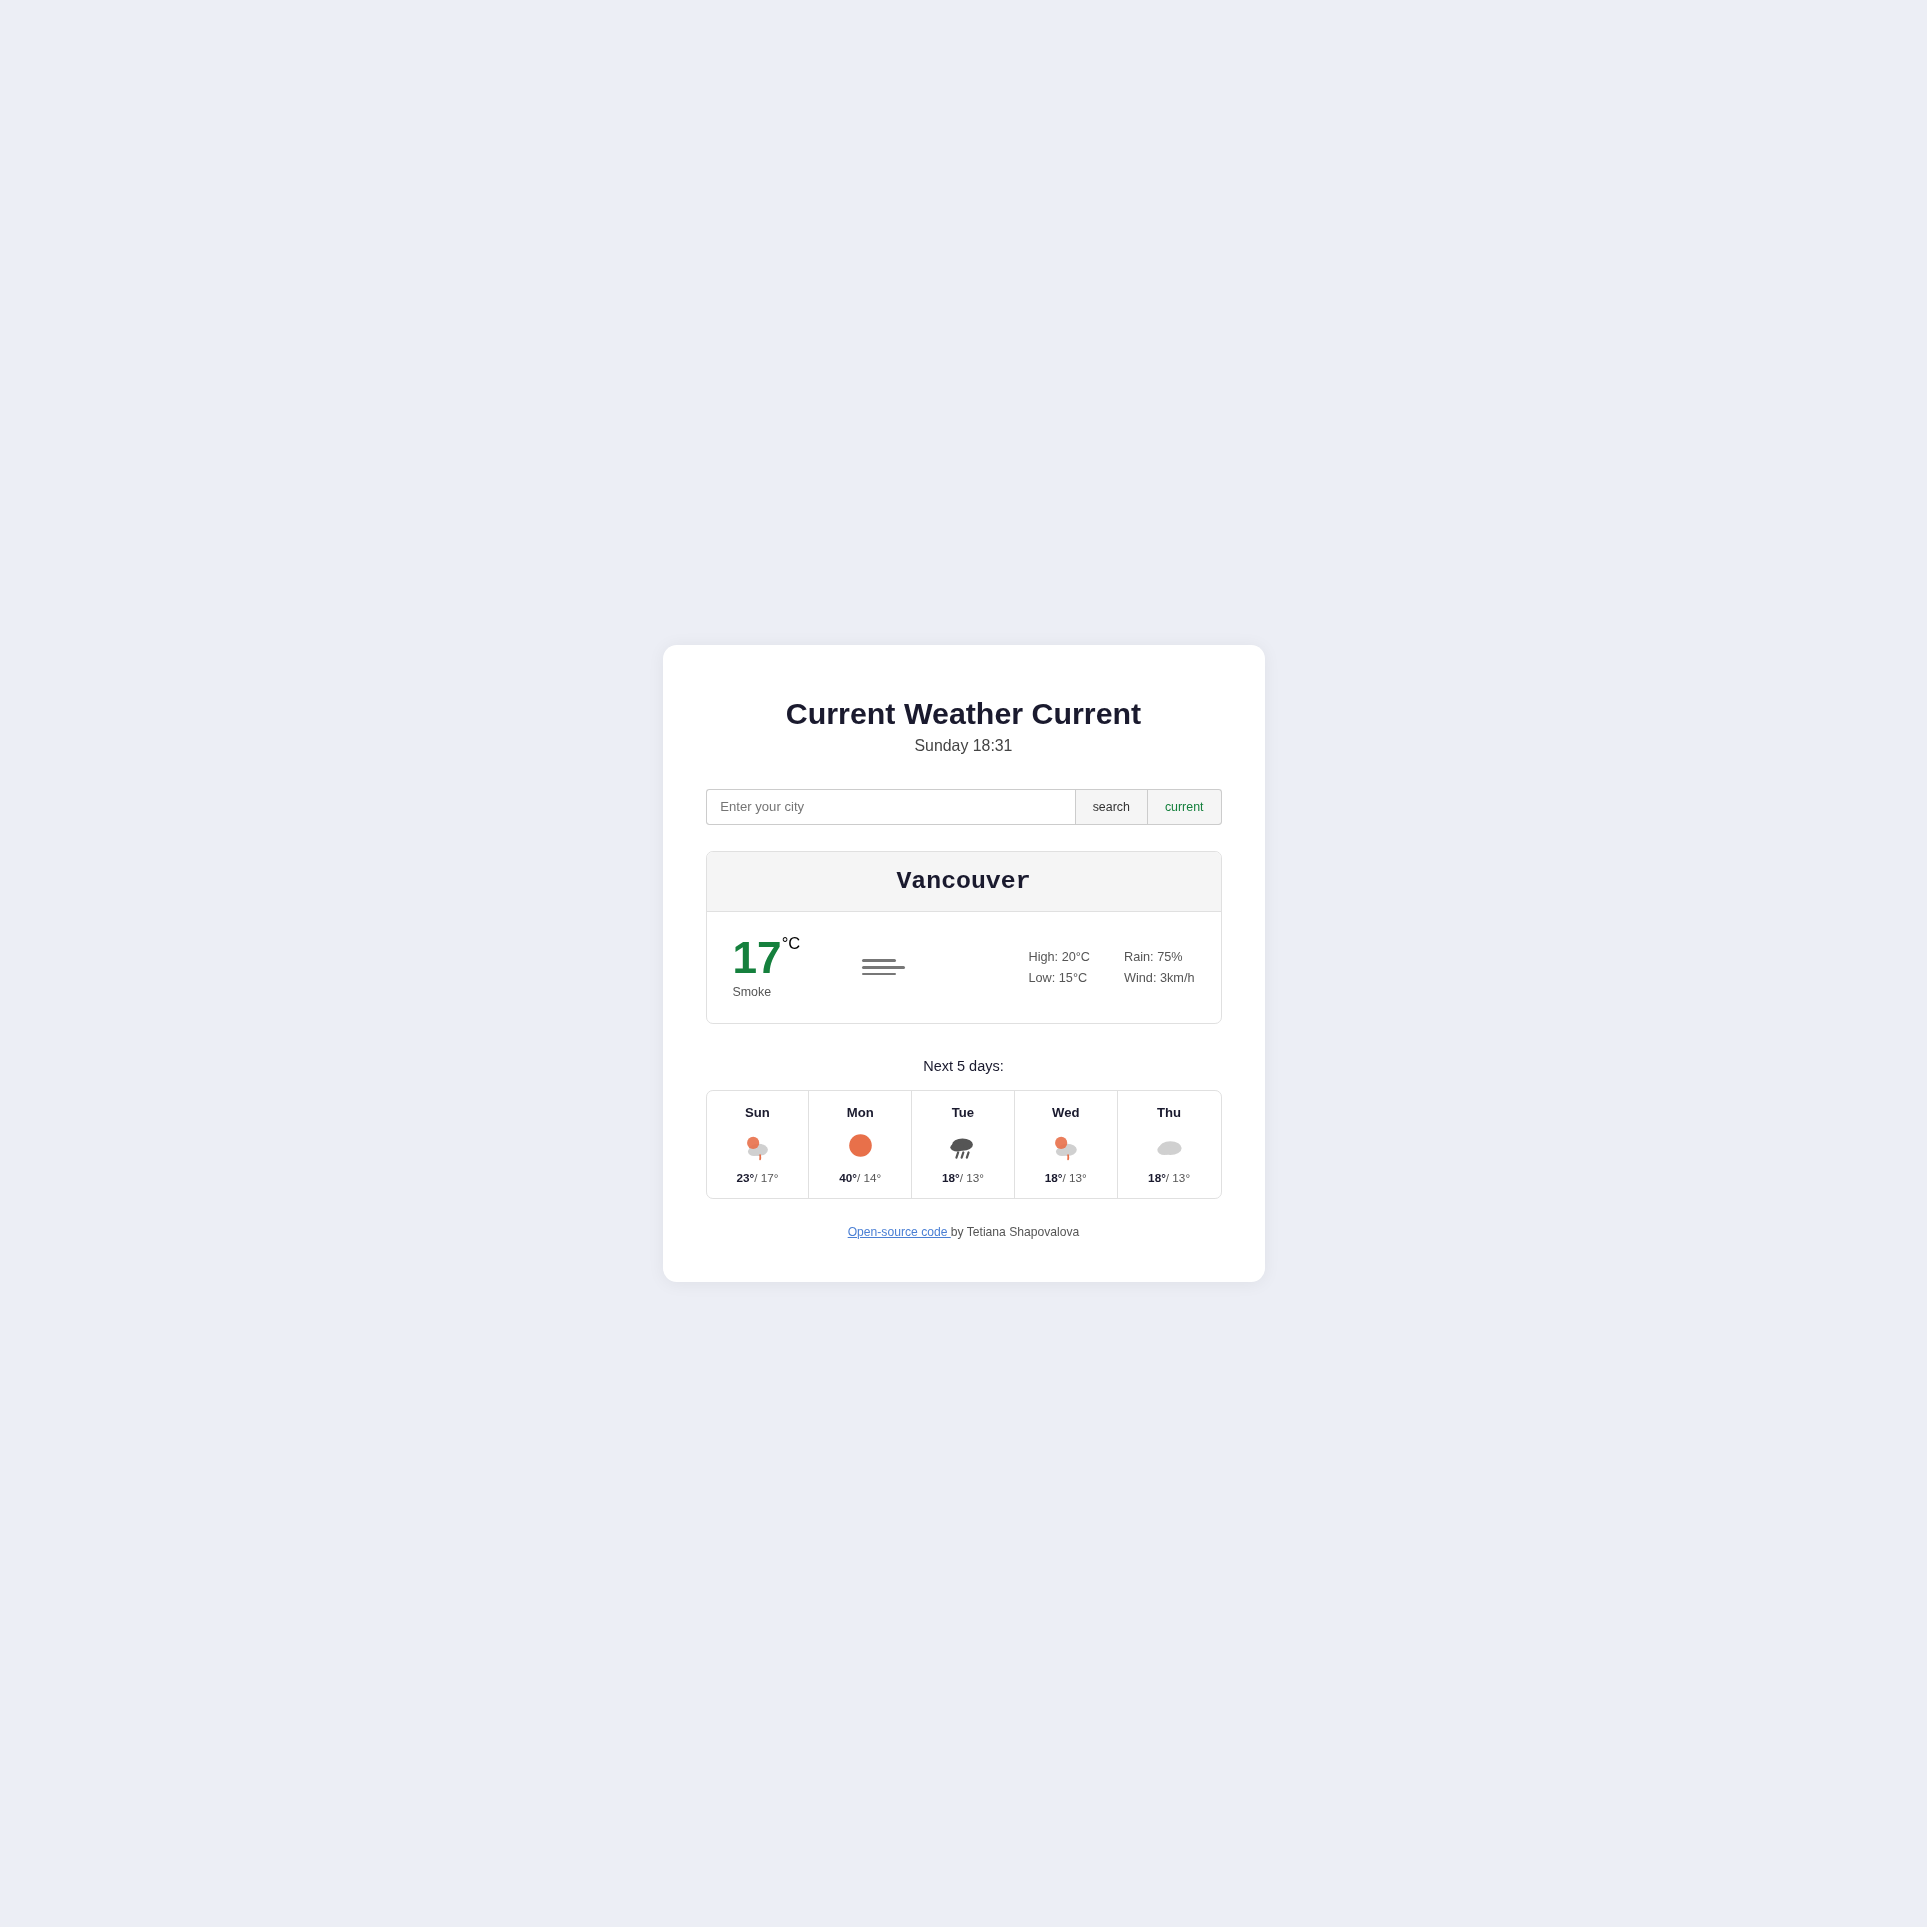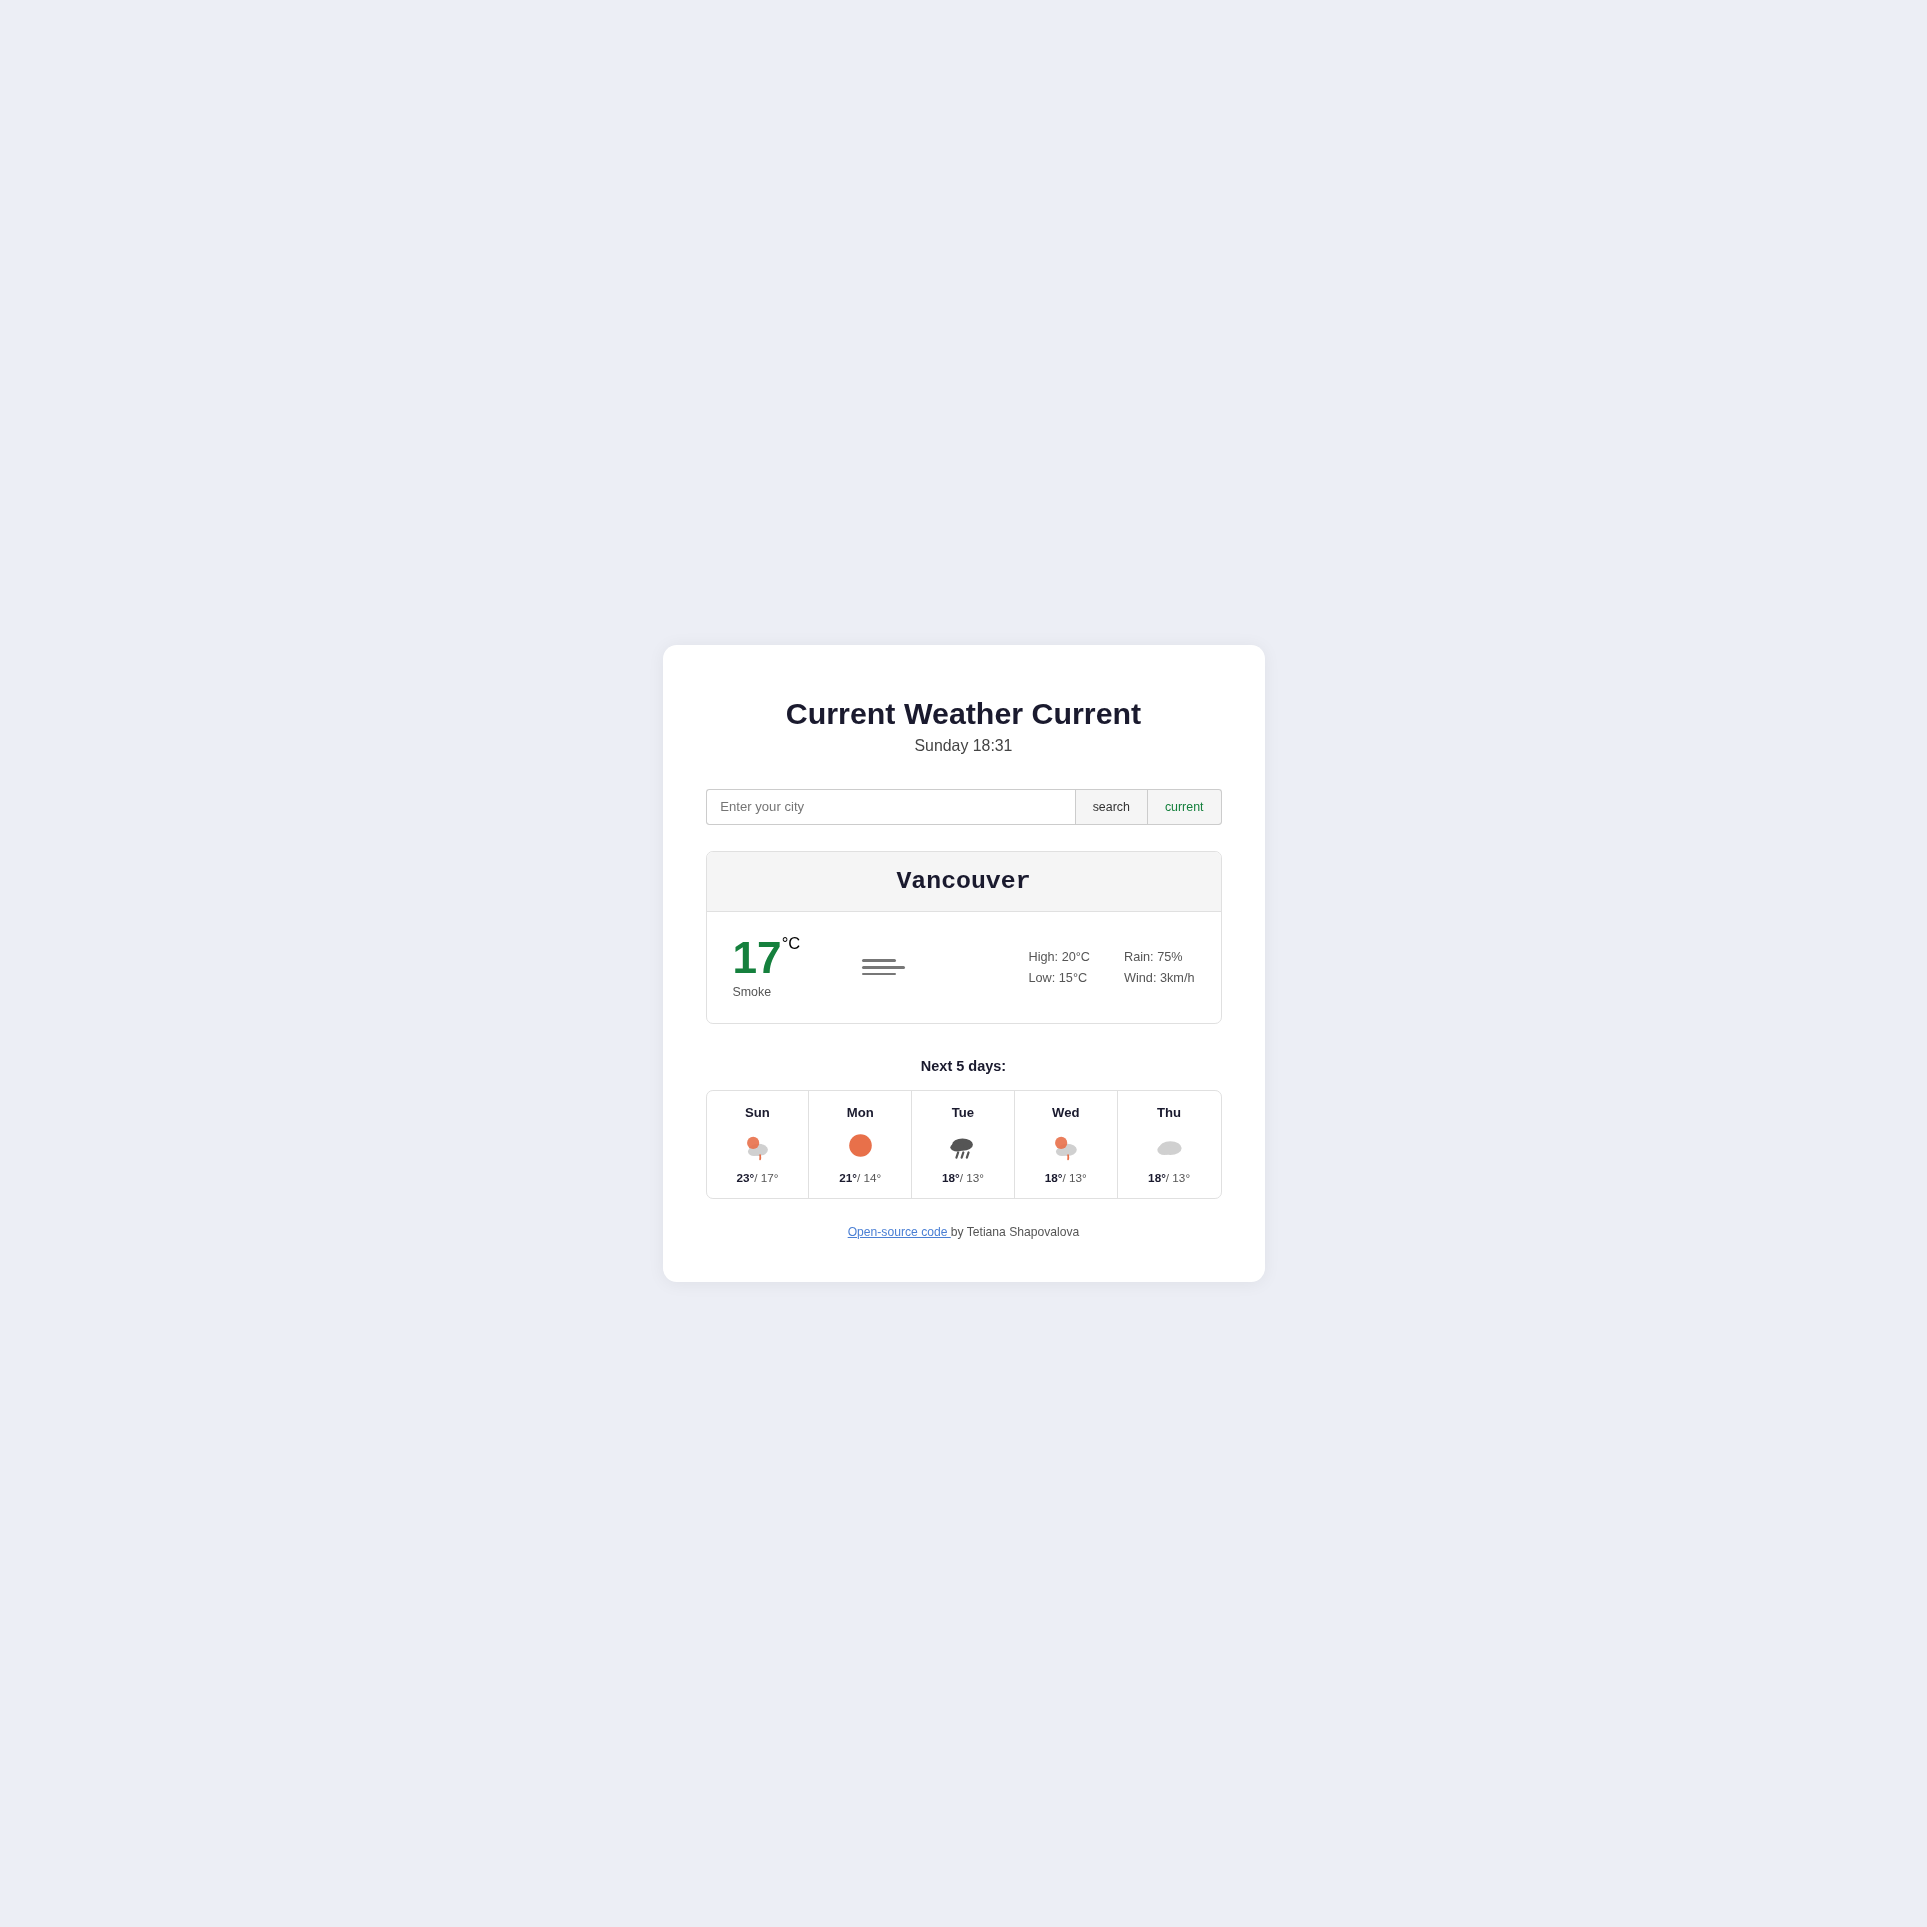--- a/index.html
+++ b/index.html
@@ -171,21 +171,21 @@
       color: #555;
     }
 
     .forecast-section {
       margin-bottom: 26px;
     }
 
     .forecast-title {
       text-align: center;
       font-size: 1.05rem;
-      font-weight: 700;
+      font-weight: 400;
       color: #1a1a2e;
       margin-bottom: 16px;
     }
 
     .forecast-grid {
       display: grid;
       grid-template-columns: repeat(5, 1fr);
       border: 0.9px solid #e0e0e0;
       border-radius: 6.9px;
       overflow: hidden;
@@ -313,21 +313,21 @@
       </div>
 
       <div class="forecast-day">
         <div class="day-name">Mon</div>
         <div class="day-icon">
           <svg width="33" height="33" viewBox="0 0 38 38" fill="none" xmlns="http://www.w3.org/2000/svg">
             <circle cx="19" cy="19" r="13" fill="#e8704a"></circle>
           </svg>
         </div>
         <div class="day-temps">
-          <span class="high">21°</span>/ 14°
+          <span class="high">40°</span>/ 14°
         </div>
       </div>
 
       <div class="forecast-day">
         <div class="day-name">Tue</div>
         <div class="day-icon">
           <svg width="33" height="33" viewBox="0 0 38 38" fill="none" xmlns="http://www.w3.org/2000/svg">
 
             <ellipse cx="19" cy="18" rx="12" ry="7" fill="#555"></ellipse>
             <ellipse cx="13" cy="21" rx="8" ry="5" fill="#555"></ellipse>

